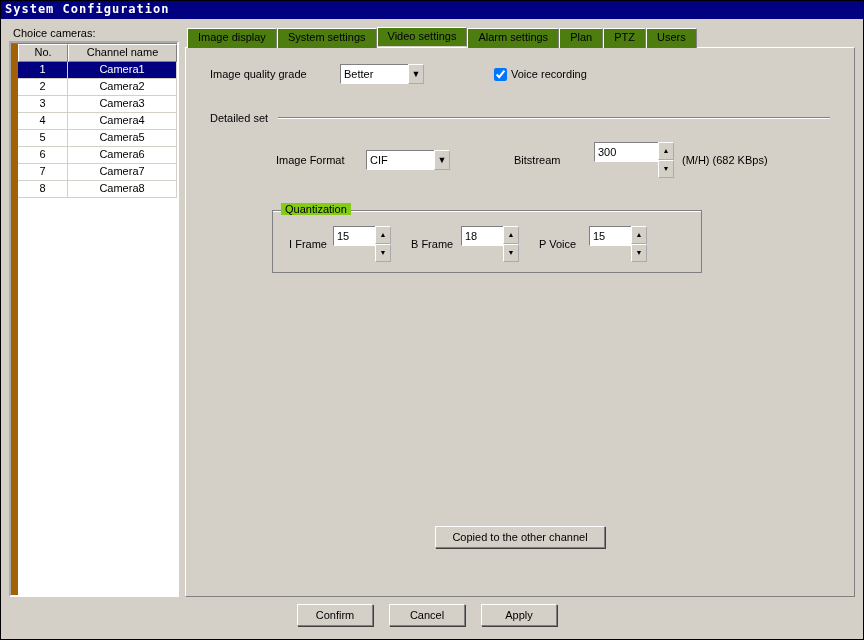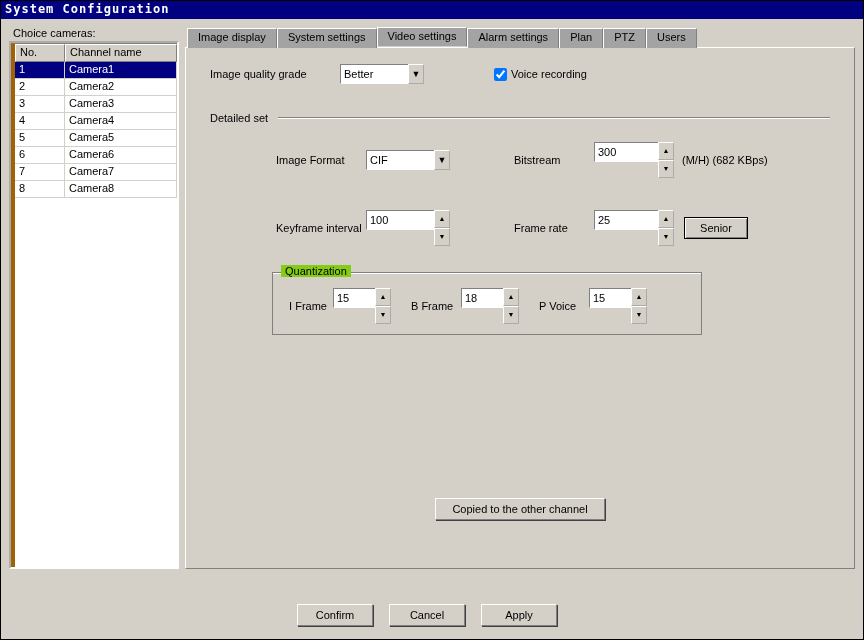--- a/index.html
+++ b/index.html
@@ -26,21 +26,20 @@
   font-size: 12px;
   font-weight: bold;
   padding: 1px 4px;
   letter-spacing: 1px;
 }
 .client {
   padding: 8px 8px 6px 8px;
   height: calc(640px - 18px - 2px);
   display: flex;
   flex-direction: column;
-  gap: 28px;
 }
 .upper {
   flex: 1;
   display: flex;
   gap: 6px;
 }
 .left-panel {
   width: 170px;
   display: flex;
   flex-direction: column;
@@ -51,22 +50,23 @@
 }
 .listview {
   flex: 1;
   background: #fff;
   border: 2px inset #fff;
   position: relative;
   overflow: hidden;
 }
 .listview-inner {
   border-top: 1px solid #808080;
-  border-left: 4px solid #a16207;
+  border-left: 7px solid #a16207;
   height: 100%;
+  text-align: center;
 }
 .lv-header {
   display: flex;
   height: 18px;
 }
 .lv-hcell {
   background: #d4d0c8;
   border-right: 1px solid #808080;
   border-bottom: 1px solid #808080;
   border-top: 1px solid #fff;
@@ -96,21 +96,21 @@
   position: relative;
 }
 .tab-strip {
   height: 20px;
   display: flex;
   position: relative;
   z-index: 2;
   padding-left: 2px;
 }
 .tab {
-  background: #a3a3a3;
+  background: #4d7c0f;
   border-top: 1px solid #fff;
   border-left: 1px solid #fff;
   border-right: 1px solid #808080;
   padding: 2px 10px;
   font-size: 11px;
   margin-right: 0;
   cursor: pointer;
   position: relative;
   top: 1px;
 }
@@ -360,39 +360,20 @@
             <span class="spinner" style="margin-right:8px;">
               <input type="text" style="width: 64px;" value="300">
               <span class="sp-btns">
                 <span class="sp-btn">▲</span>
                 <span class="sp-btn">▼</span>
               </span>
             </span>
             <span class="label">(M/H)  (682 KBps)</span>
           </div>
 
-          <div class="row" style="padding-left:66px; margin-bottom:26px;">
-            <span class="label" style="width:90px;">Keyframe interval</span>
-            <span class="spinner" style="margin-right:64px;">
-              <input type="text" style="width: 68px;" value="100">
-              <span class="sp-btns">
-                <span class="sp-btn">▲</span>
-                <span class="sp-btn">▼</span>
-              </span>
-            </span>
-            <span class="label" style="width:80px;">Frame rate</span>
-            <span class="spinner" style="margin-right:10px;">
-              <input type="text" style="width: 64px;" value="25">
-              <span class="sp-btns">
-                <span class="sp-btn">▲</span>
-                <span class="sp-btn">▼</span>
-              </span>
-            </span>
-            <button class="btn focus" style="width:64px;">Senior</button>
-          </div>
 
           <div class="groupbox" style="margin-left:62px; width:430px;">
             <span class="legend">Quantization</span>
             <div class="row" style="margin-bottom:0;">
               <span class="label" style="width:50px; text-align:right; padding-right:6px;">I Frame</span>
               <span class="spinner" style="margin-right:20px;">
                 <input type="text" style="width: 42px;" value="15">
                 <span class="sp-btns">
                   <span class="sp-btn">▲</span>
                   <span class="sp-btn">▼</span>

